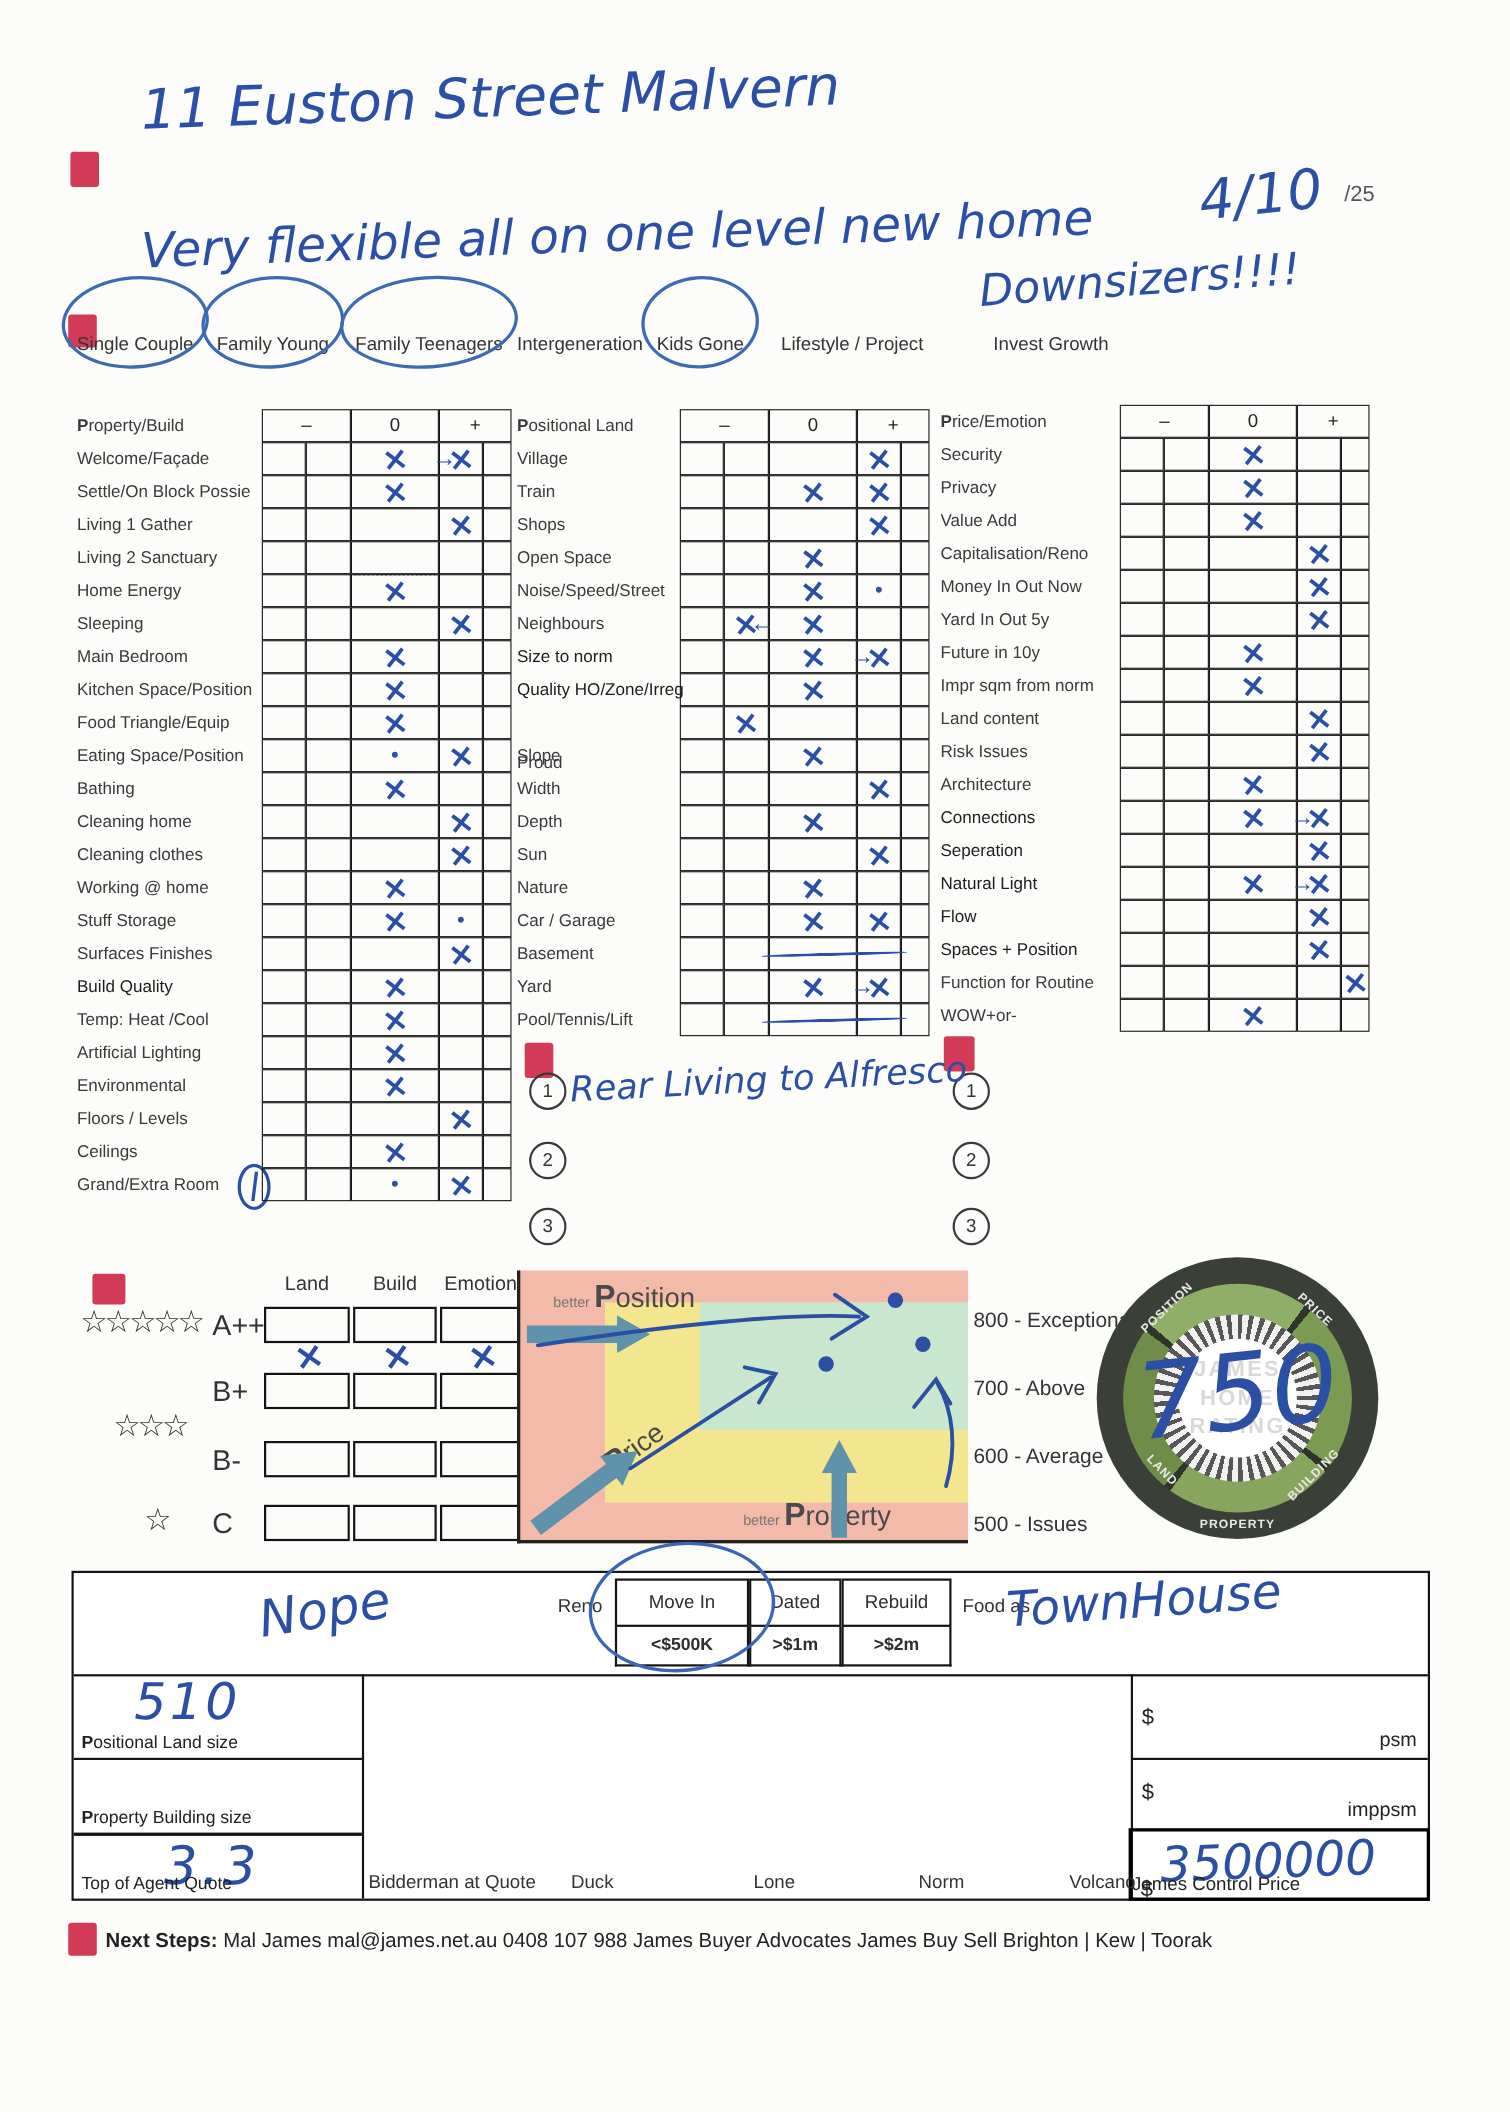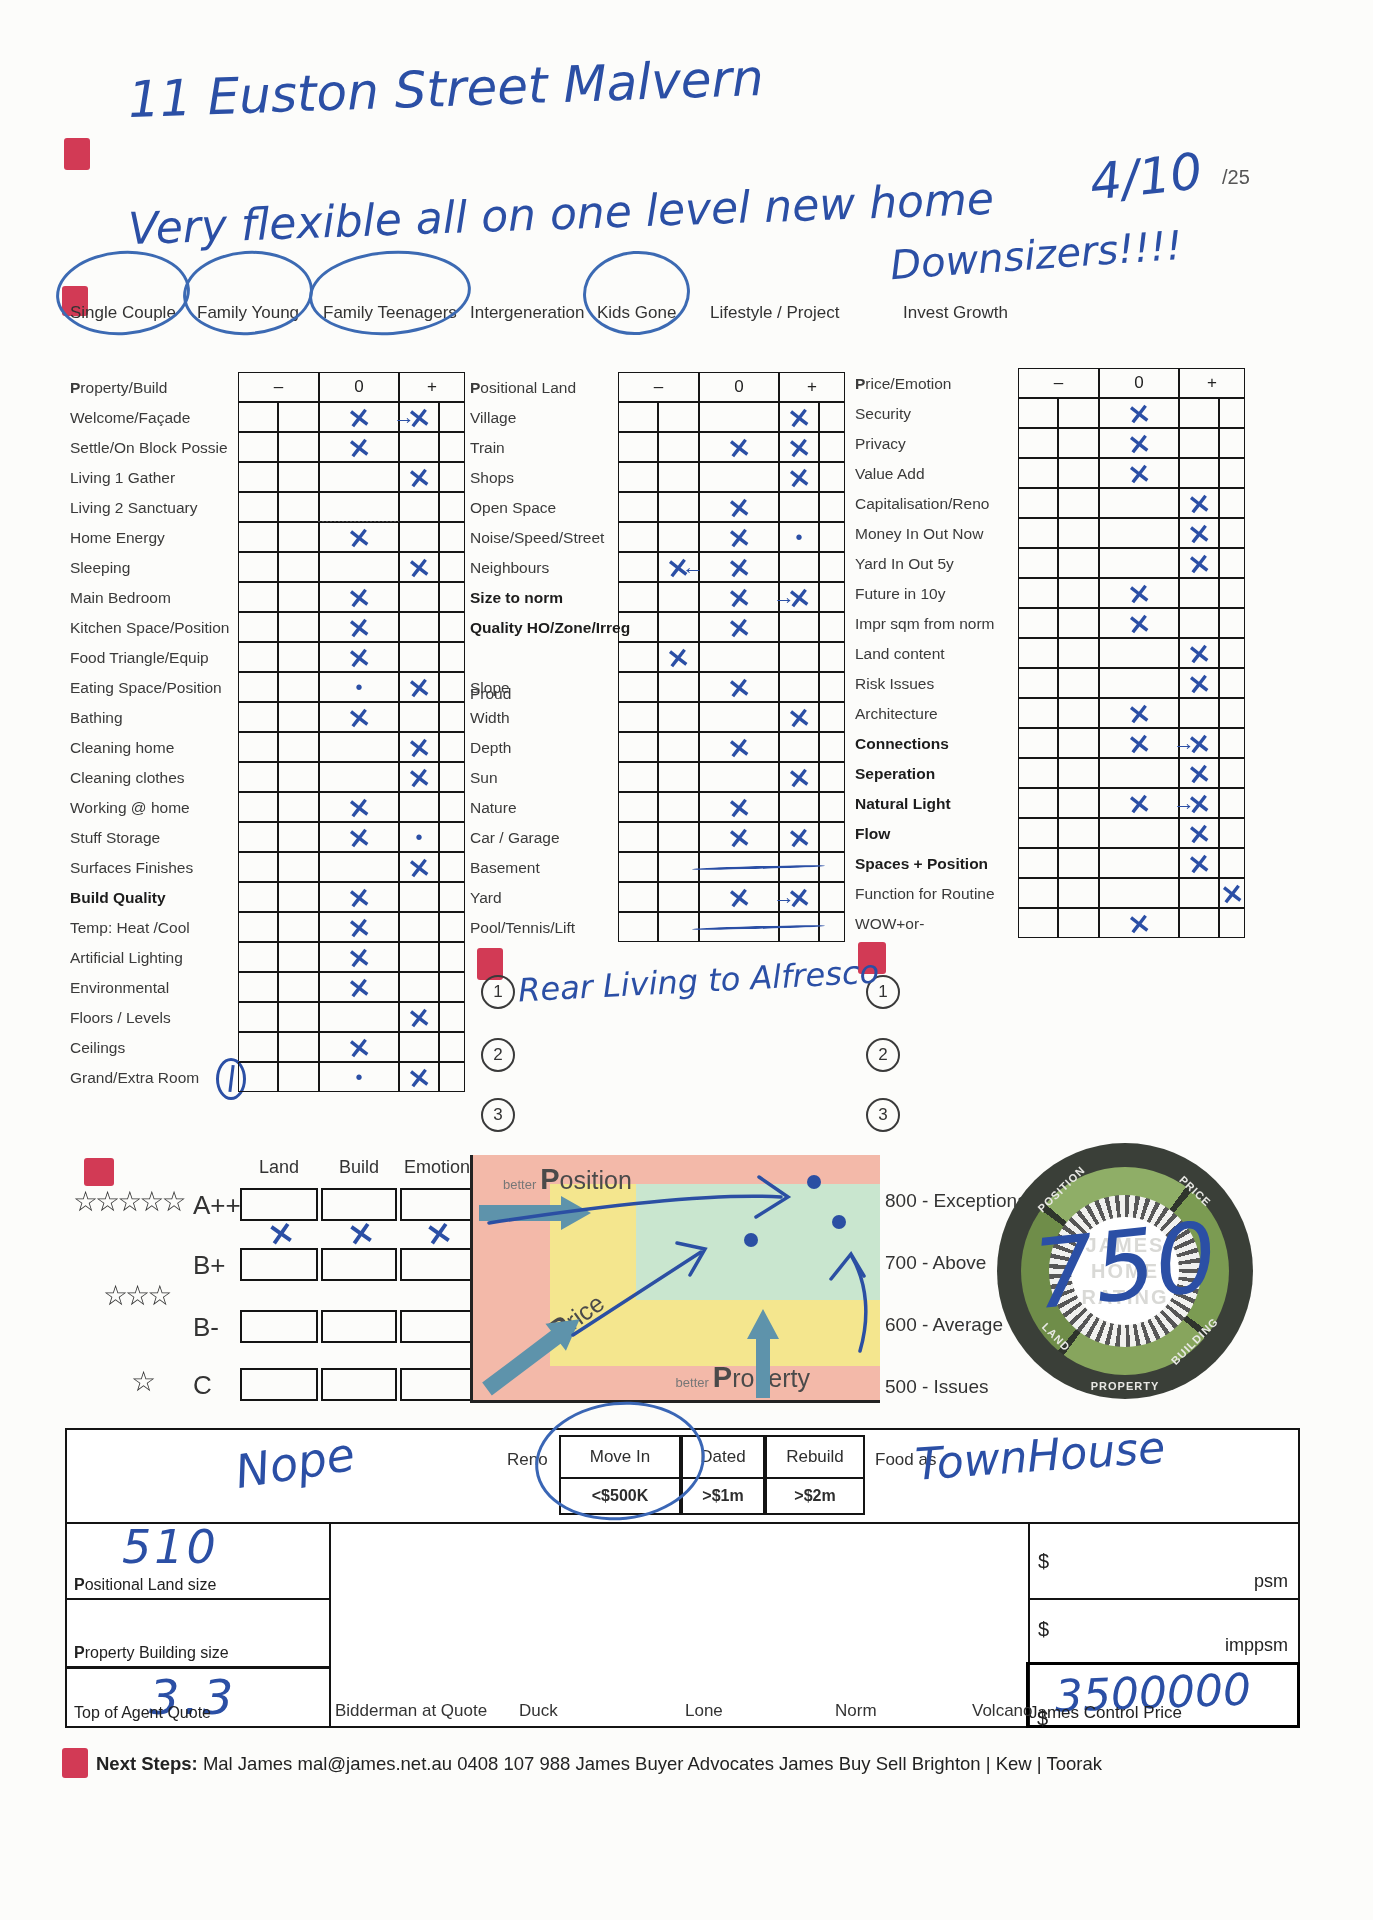--- a/index.html
+++ b/index.html
@@ -11,21 +11,21 @@
   
   .redsq{position:absolute;background:#d23a55;border-radius:3px;}
   
   .cat{position:absolute;top:303px;font-size:17px;color:#333;white-space:nowrap;}
   .cat.circ::before{content:"";position:absolute;left:-14px;right:-14px;top:-52px;bottom:-12px;
         border:3px solid #3c6ab3;border-radius:50%;transform:rotate(-4deg);}
   
   .tbl{position:absolute;}
   .trow{display:flex;align-items:stretch;height:30px;}
   .tlabel{font-size:15.5px;color:#3a3a3a;padding-top:7px;white-space:nowrap;position:relative;}
-  .tlabel.bold{font-weight:700;color:#1c1c1c;}
+  .tlabel.bold{font-weight:400;color:#1c1c1c;}
   .tgrid{display:flex;}
   .hcell,.mc{border:1.6px solid #161616;background:transparent;box-sizing:border-box;}
   .hcell{display:flex;align-items:center;justify-content:center;font-size:17px;color:#222;}
   .h0{width:81px;} .h1{width:80px;} .h2{width:66px;}
   .mc{position:relative;display:flex;align-items:center;justify-content:center;overflow:visible;}
   .c0{width:40px;} .c1{width:41px;} .c2{width:80px;} .c3{width:40px;} .c4{width:26px;}
   .x{font-family:"DejaVu Sans",sans-serif;font-style:italic;font-weight:700;font-size:29px;
      color:#2b4fa5;line-height:24px;transform:rotate(-7deg);z-index:2;}
   .dotm{font-size:20px;color:#2b4fa5;line-height:10px;}
   .harrow{position:absolute;right:-17px;top:1px;color:#2b4fa5;font-size:22px;font-weight:700;z-index:3;}

